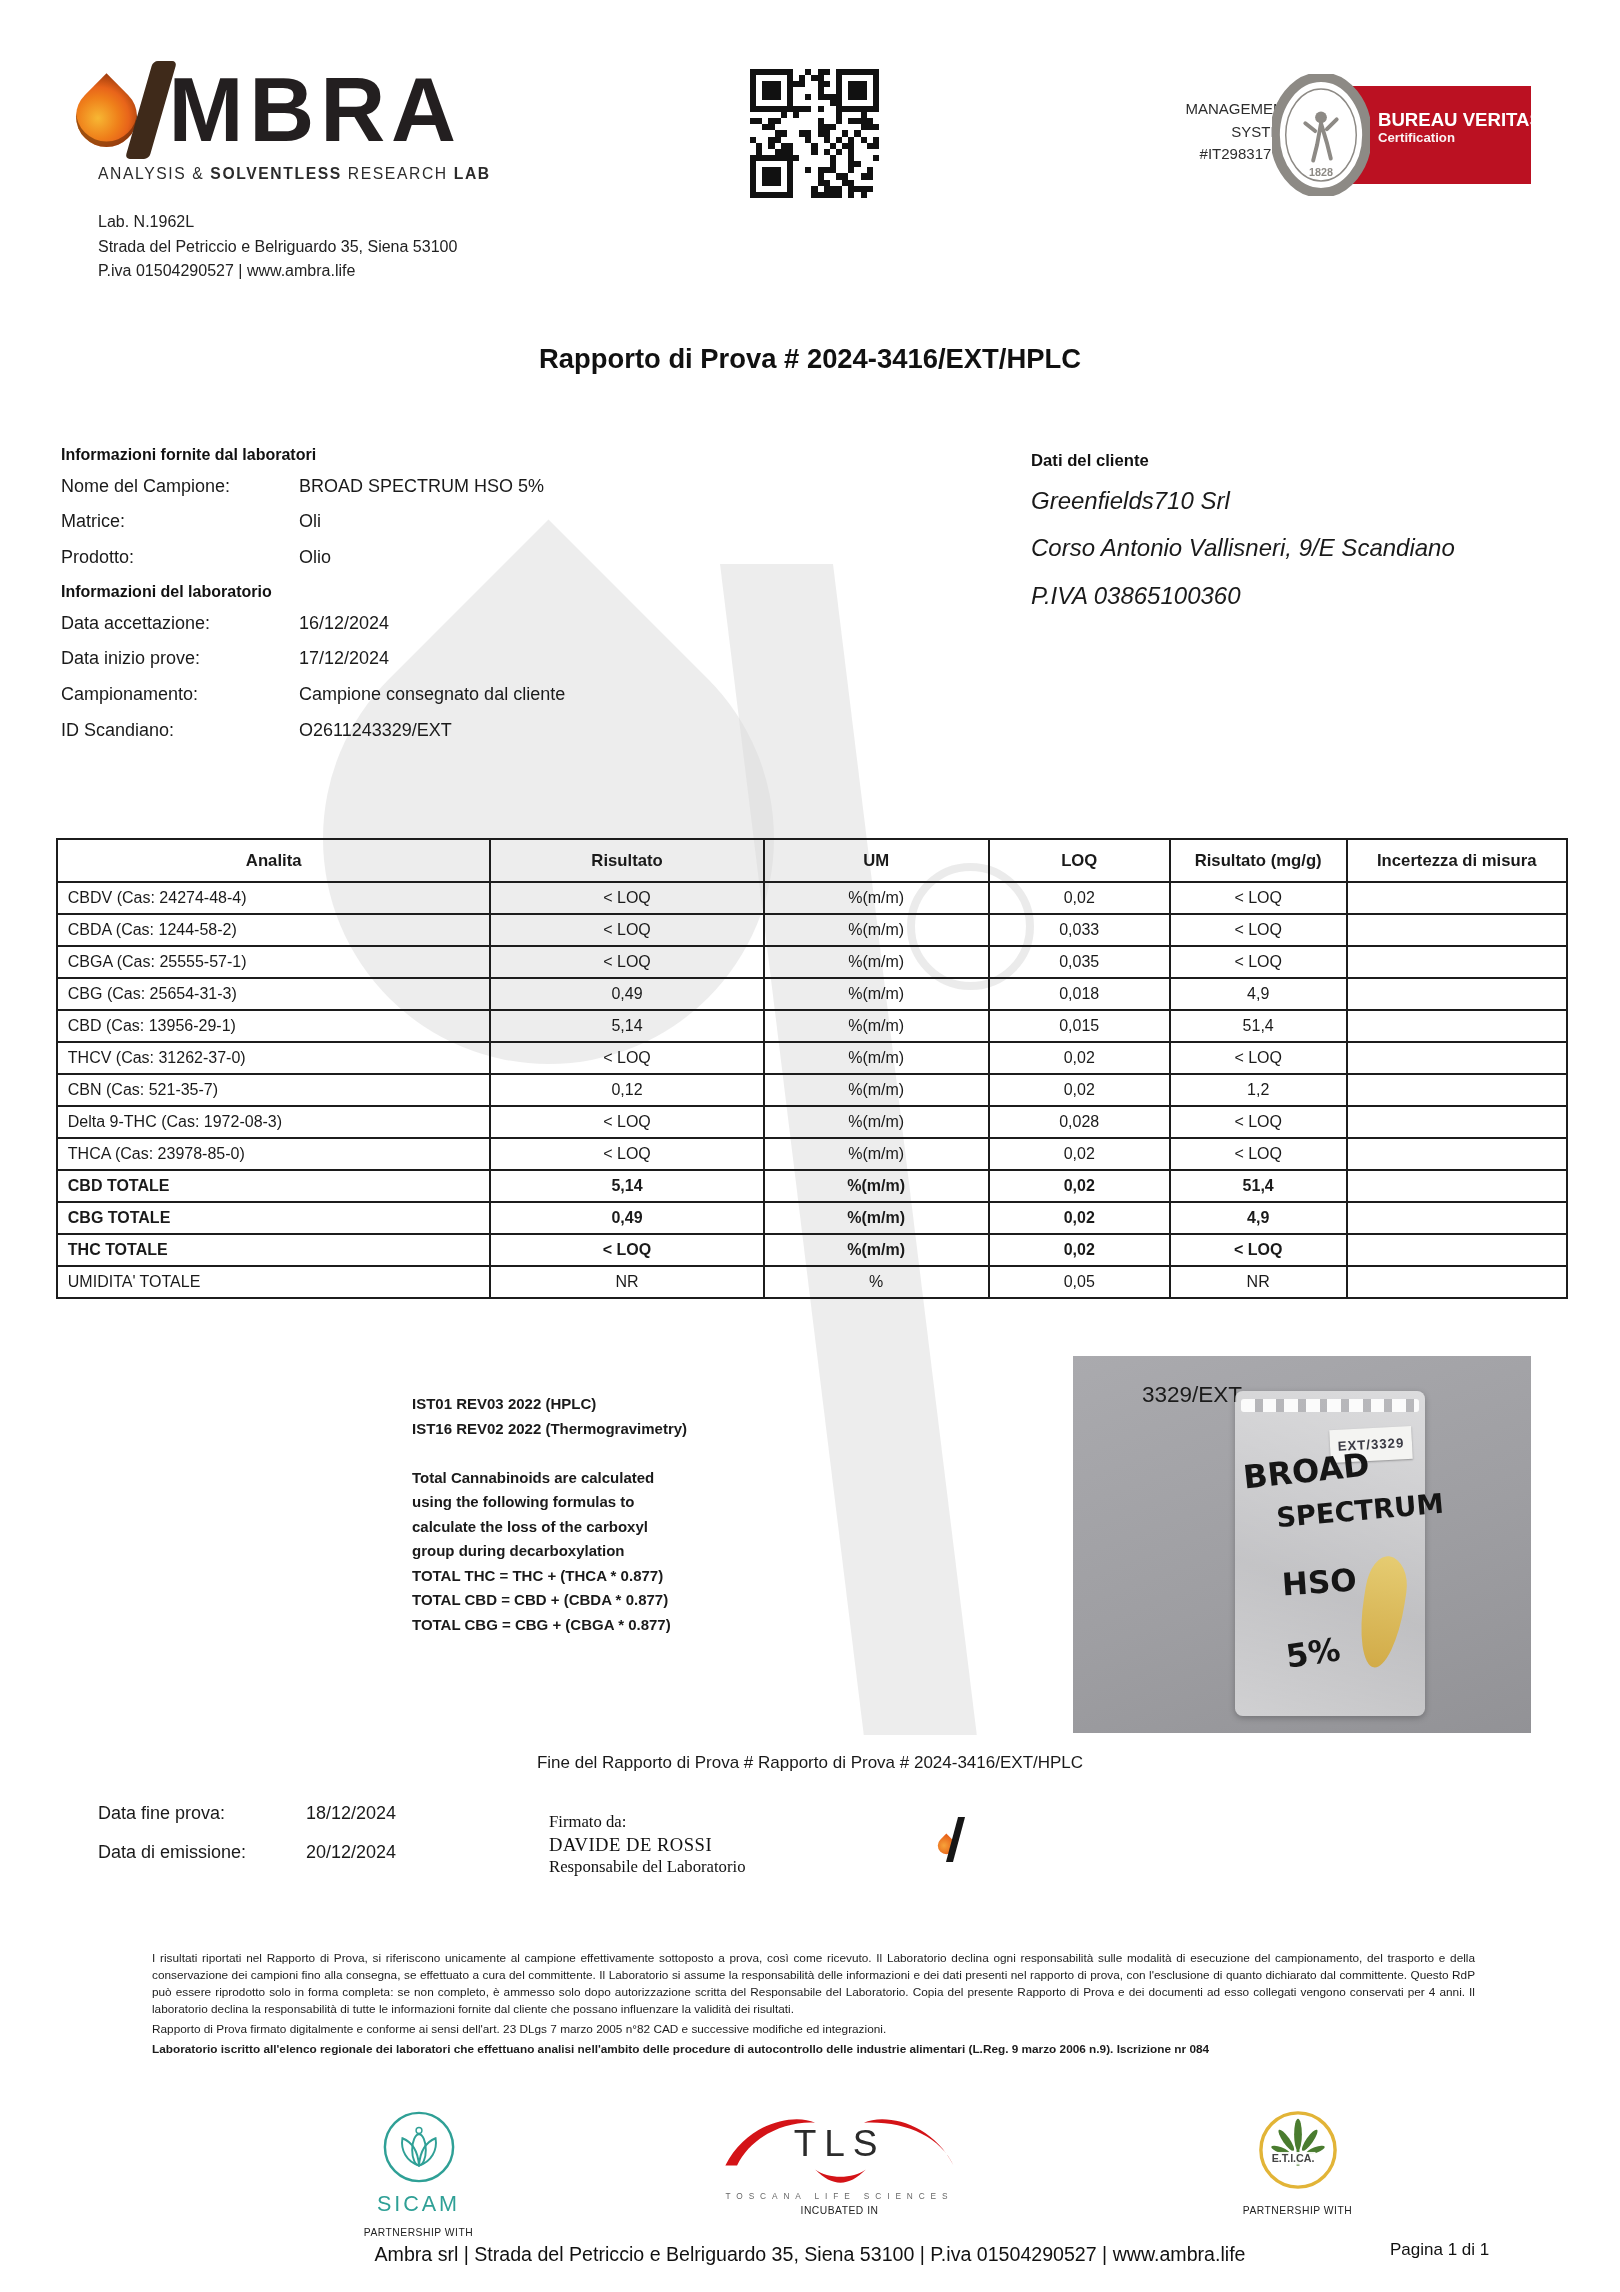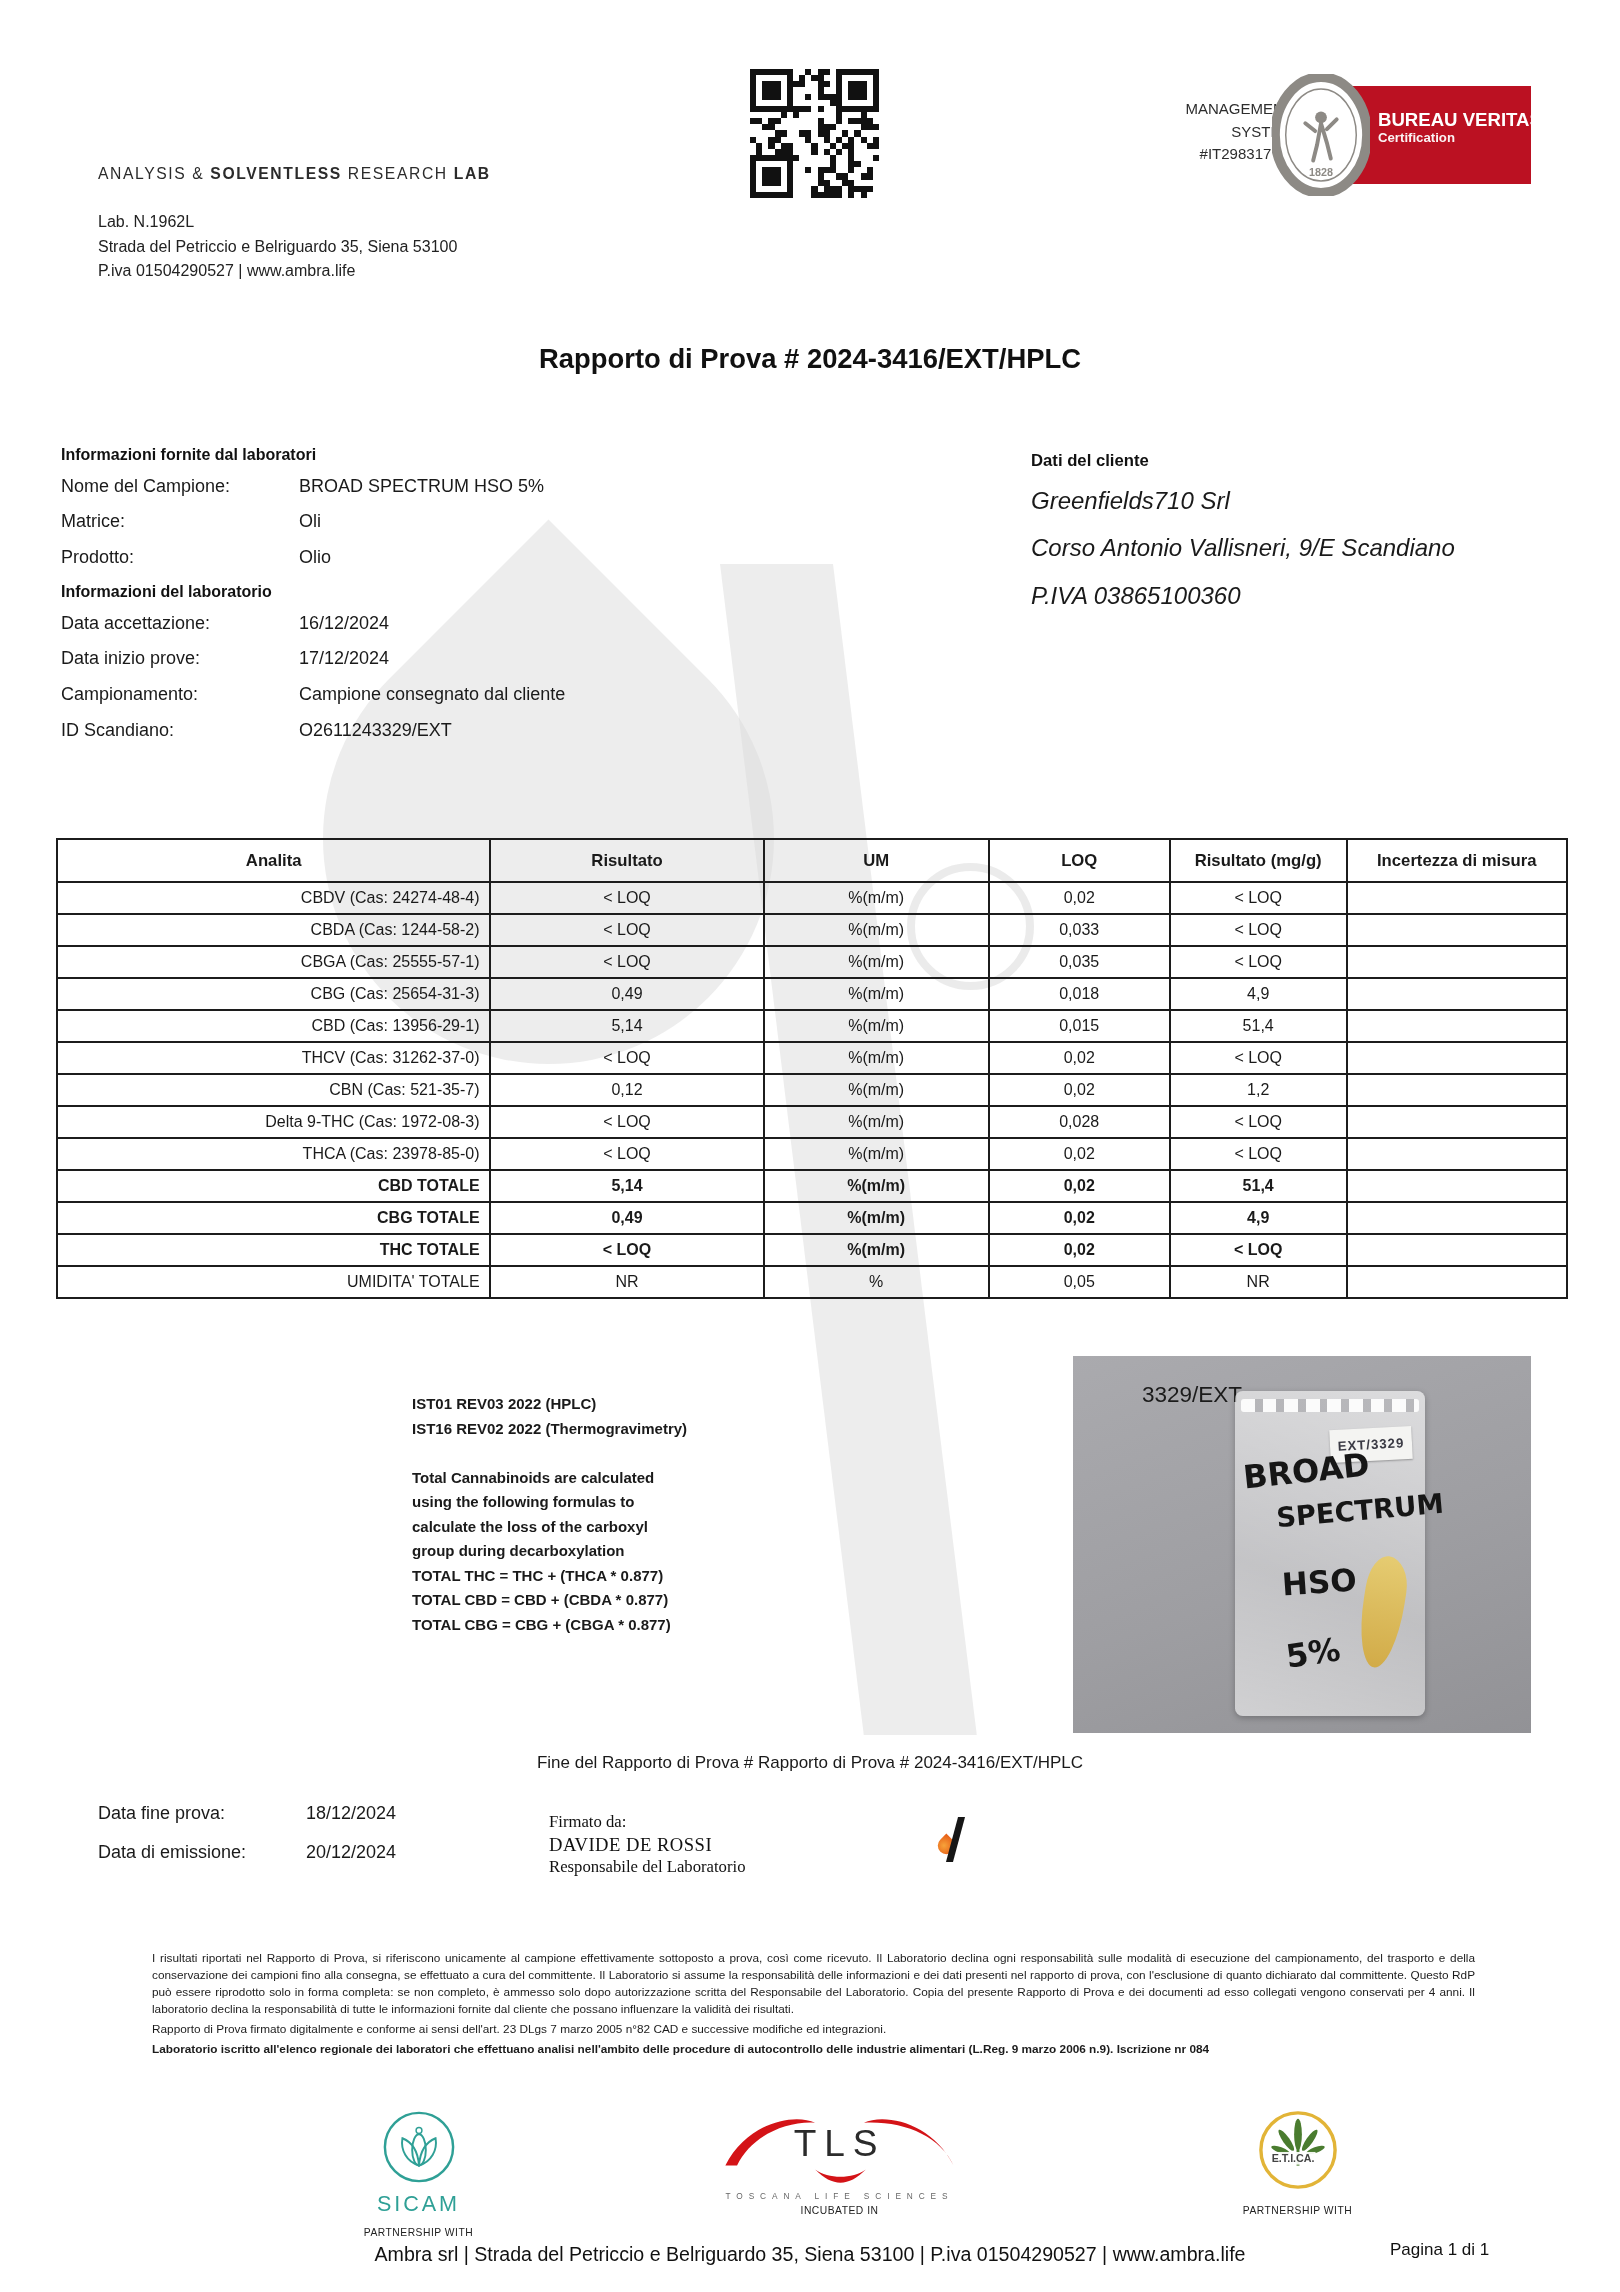--- a/index.html
+++ b/index.html
@@ -49,21 +49,21 @@
   .lab-sec { margin-top:4px; }
   .client { left:1031px; top:451px; width:510px; }
   .client .sec-heading { font-size:16.7px; margin-bottom:15.7px; }
   .client-line { font-size:24px; margin-bottom:19.6px;font-style:italic; }
 
   
   .results { left:56px; top:838px; width:1512px; border-collapse:collapse; font-size:16px; background:transparent; }
   .results th, .results td { border:2.5px solid #1c1c1c; padding:3.9px 9.8px; background:transparent; }
   .results th { height:43px; font-weight:700; text-align:center; font-size:16.7px; }
   .results td { height:32px; text-align:center; }
-  .results td:first-child { text-align:right; }
+  .results td:first-child { text-align:left; }
   .results tr.bold td { font-weight:700; }
 
   
   .legend { left:71px; top:1392px; width:355px; font-size:15px; line-height:25.5px; }
   .legend .line { min-height:25.5px; }
   .methods { left:412px; top:1392px; width:333px; font-size:15px; line-height:24.5px; font-weight:700; }
   .methods .line { min-height:24.5px; }
 
   
   .photo { left:1073px; top:1356px; width:458px; height:377px; background:linear-gradient(160deg,#aaaaae 0%, var(--photo-gray,#9e9ea2) 55%, #929296 100%); overflow:hidden; }
@@ -110,20 +110,25 @@
 </style>
 </head>
 <body>
 
 <div class="page">
 
   <div class="wm wm-drop"></div>
   <div class="wm wm-slash"></div>
   <div class="wm wm-r"></div>
 
+  <div class="z logo-row">
+    <div class="logo-drop"></div>
+    <div class="logo-slash"></div>
+    <div class="logo-text">MBRA</div>
+  </div>
   <div class="z tagline">
     <span>ANALYSIS &amp; </span><span class="b">SOLVENTLESS</span><span> RESEARCH </span><span class="b">LAB</span>
   </div>
   <div class="z lab-info">
     <div class="line">Lab. N.1962L</div>
       <div class="line">Strada del Petriccio e Belriguardo 35, Siena 53100</div>
       <div class="line">P.iva 01504290527 | www.ambra.life</div>
   </div>
 
   <div class="z qr">

